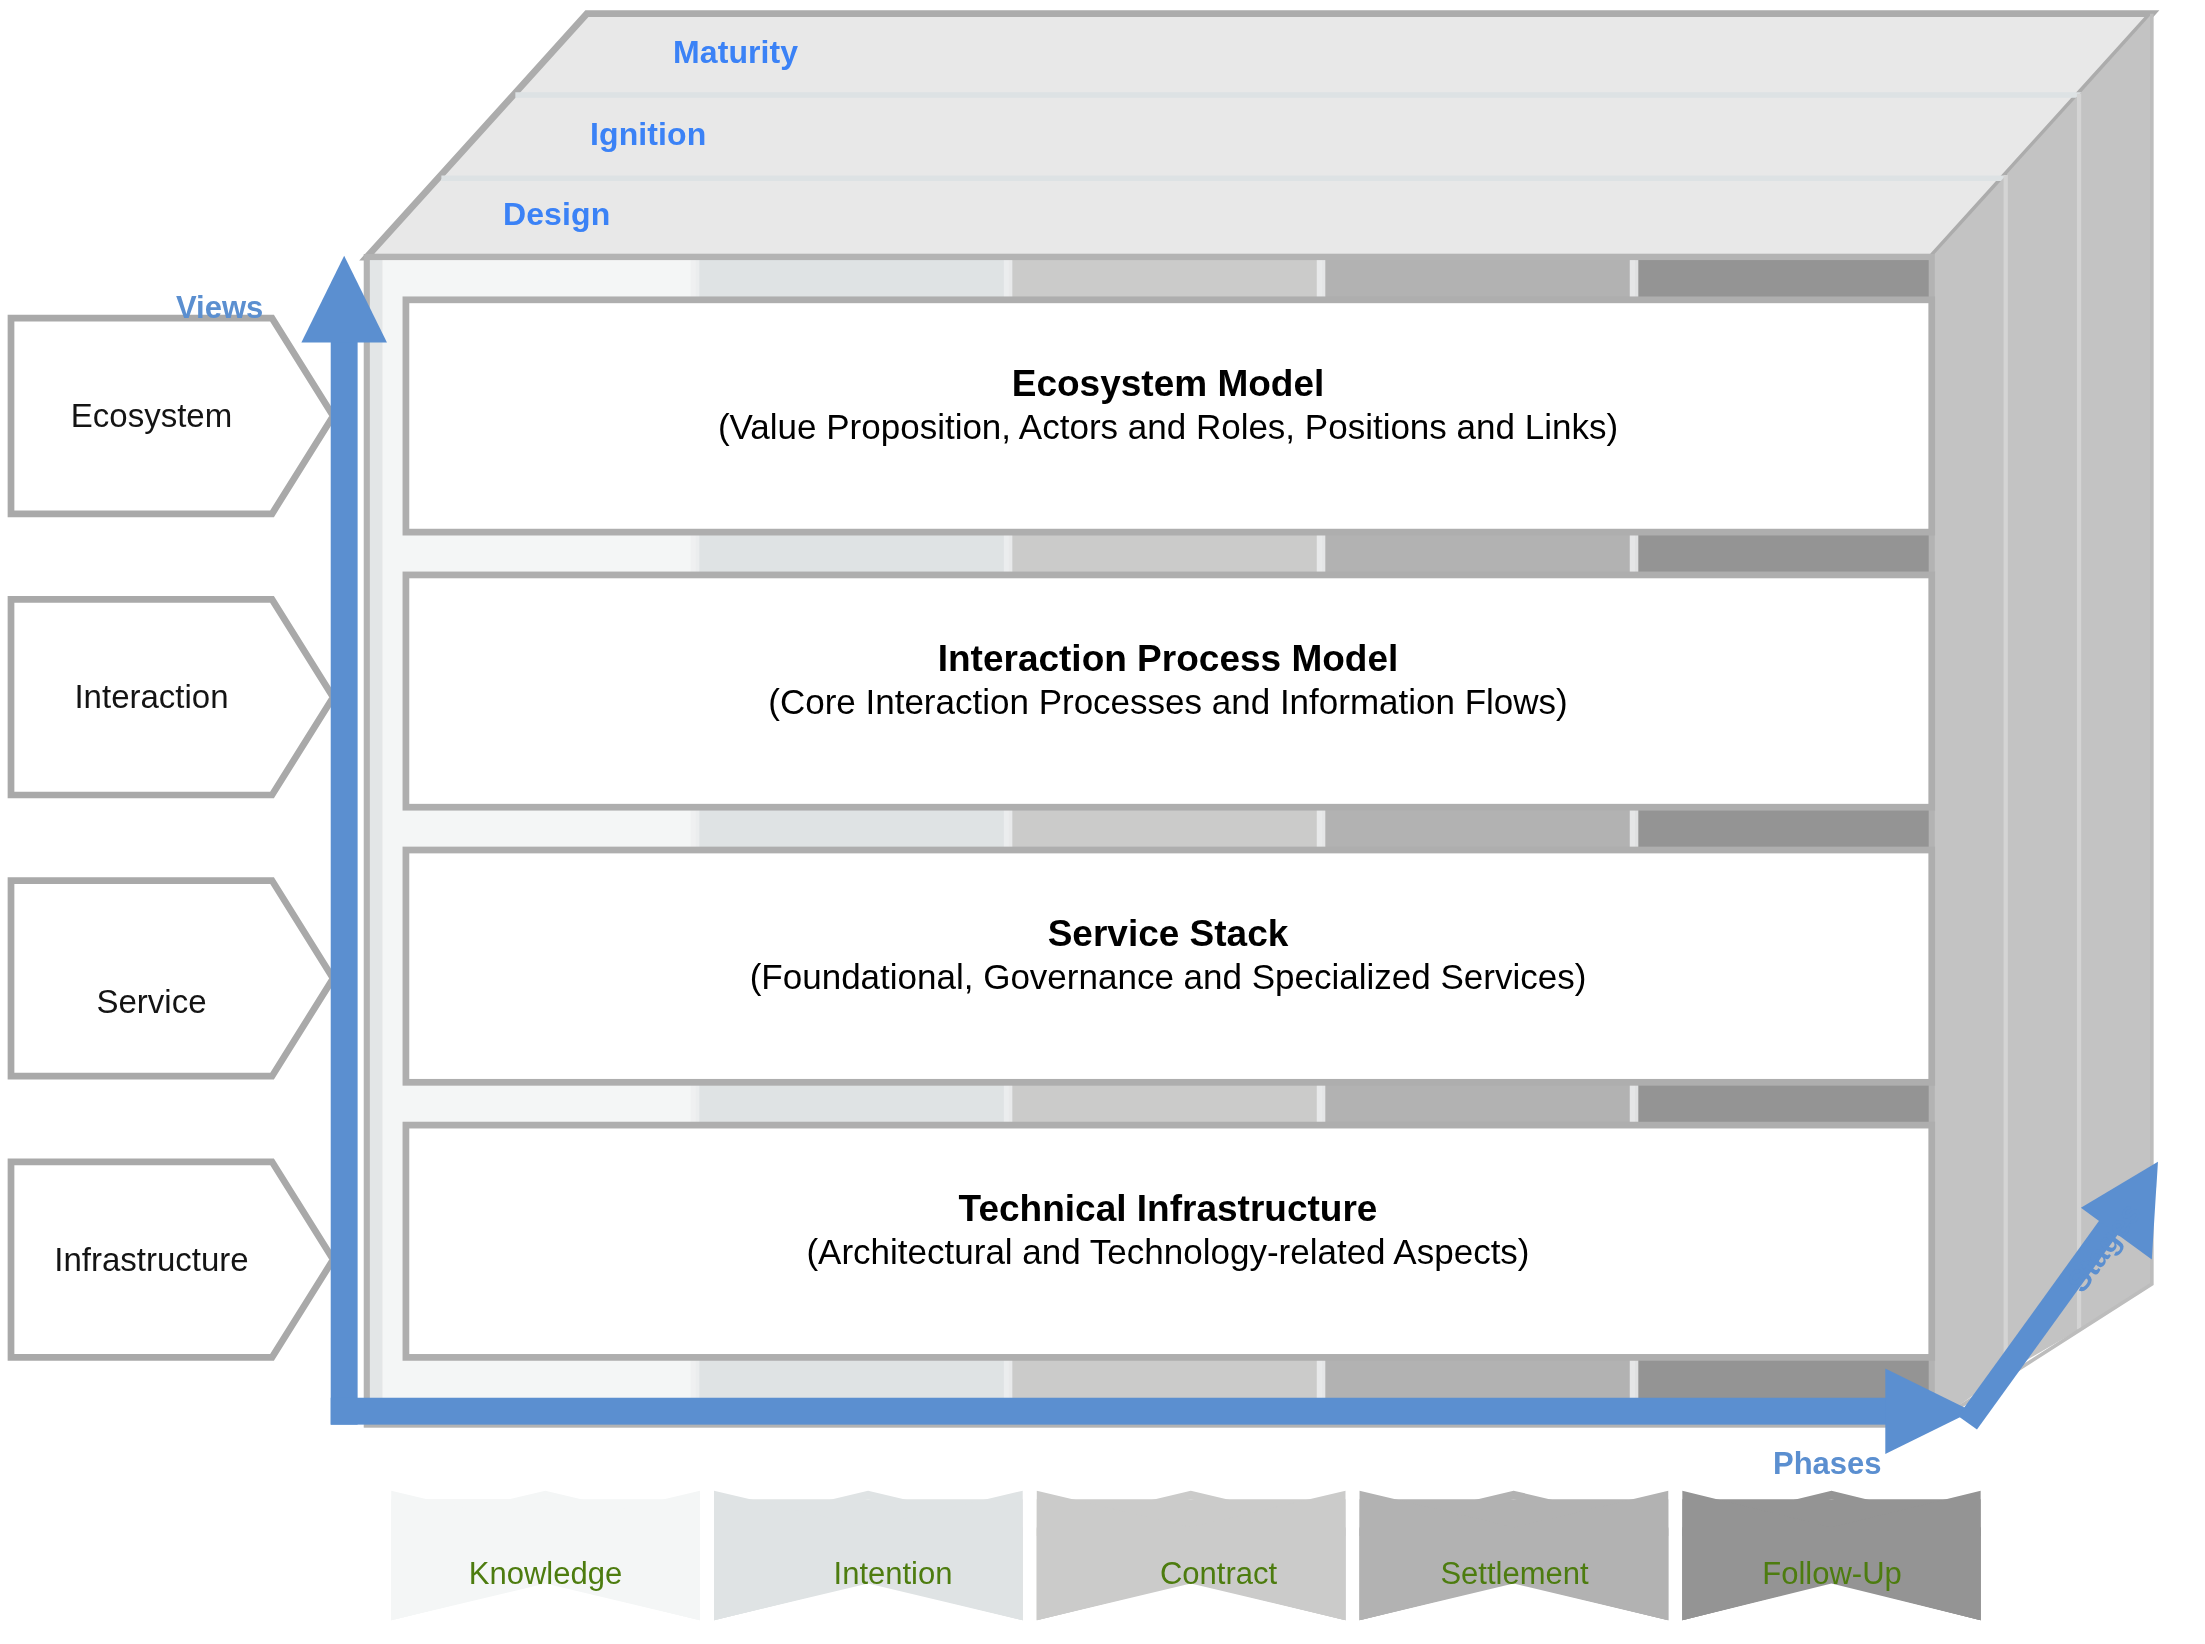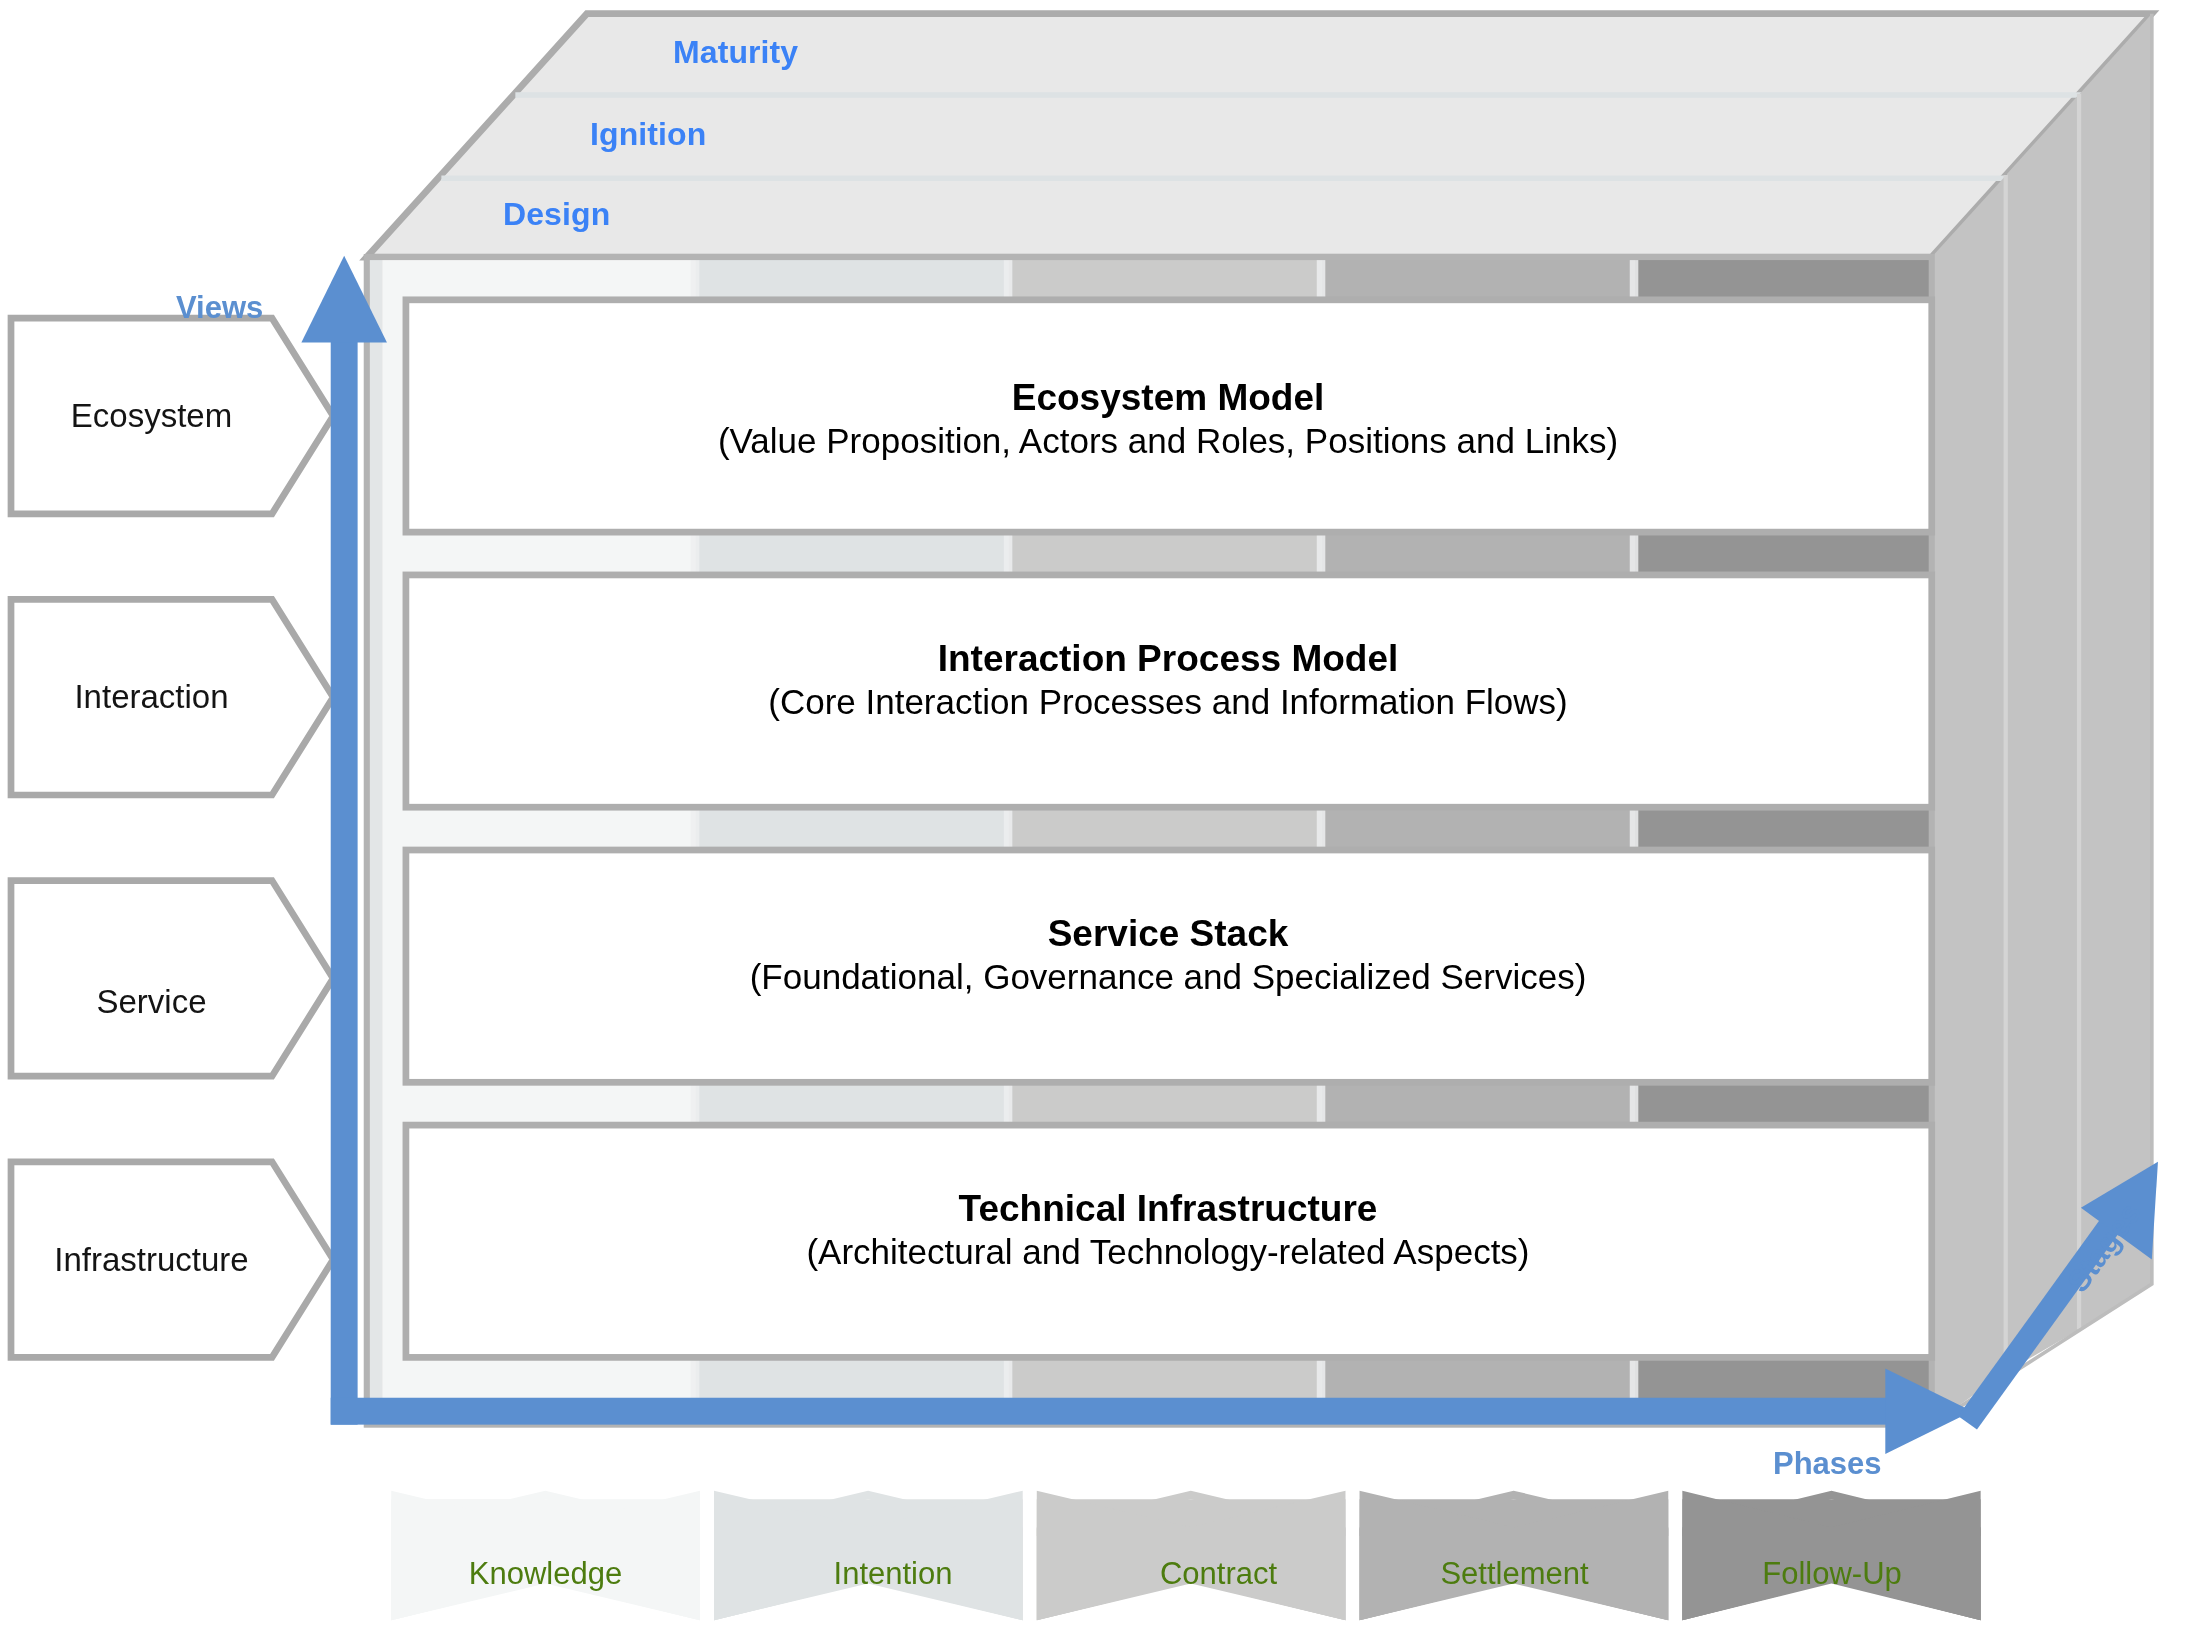--- a/index.html
+++ b/index.html
@@ -165,21 +165,21 @@
 
   <div class="axis-label" style="left:176px;top:275px;margin-top:15px;">Views</div>
   <div class="axis-label" style="left:1773px;top:1446px;">Phases</div>
   <div class="axis-label" style="left:2060px;top:1278px;transform:rotate(-54deg);transform-origin:left top;">Stages</div>
 
   <div class="view-label" style="left:11px;top:318px;width:281px;height:196px;">Ecosystem</div>
   <div class="view-label" style="left:11px;top:599px;width:281px;height:196px;">Interaction</div>
   <div class="view-label" style="left:11px;top:904px;width:281px;height:196px;">Service</div>
   <div class="view-label" style="left:11px;top:1162px;width:281px;height:196px;">Infrastructure</div>
 
-  <div class="panel-text" style="top:362px;margin-top:14px;">
+  <div class="panel-text" style="top:362px;">
     <div class="panel-title">Ecosystem Model</div>
     <div class="panel-sub">(Value Proposition, Actors and Roles, Positions and Links)</div>
   </div>
 
   <div class="panel-text" style="top:637px;">
     <div class="panel-title">Interaction Process Model</div>
     <div class="panel-sub">(Core Interaction Processes and Information Flows)</div>
   </div>
 
   <div class="panel-text" style="top:912px;">

